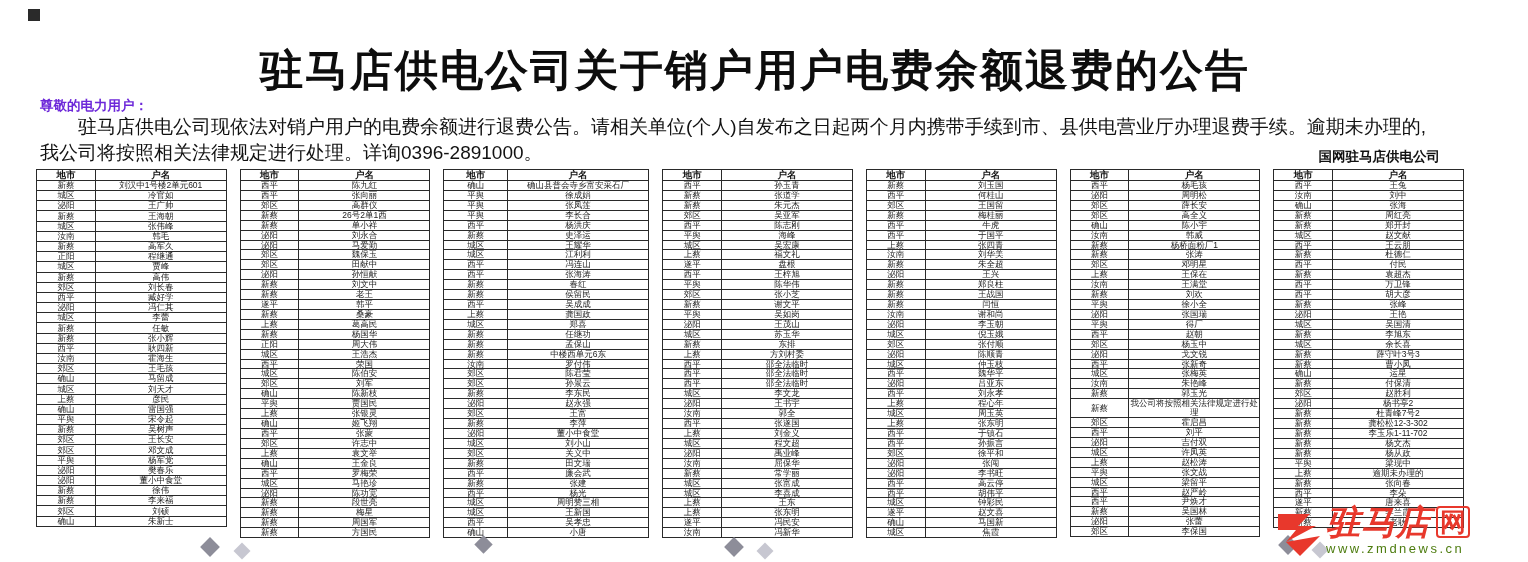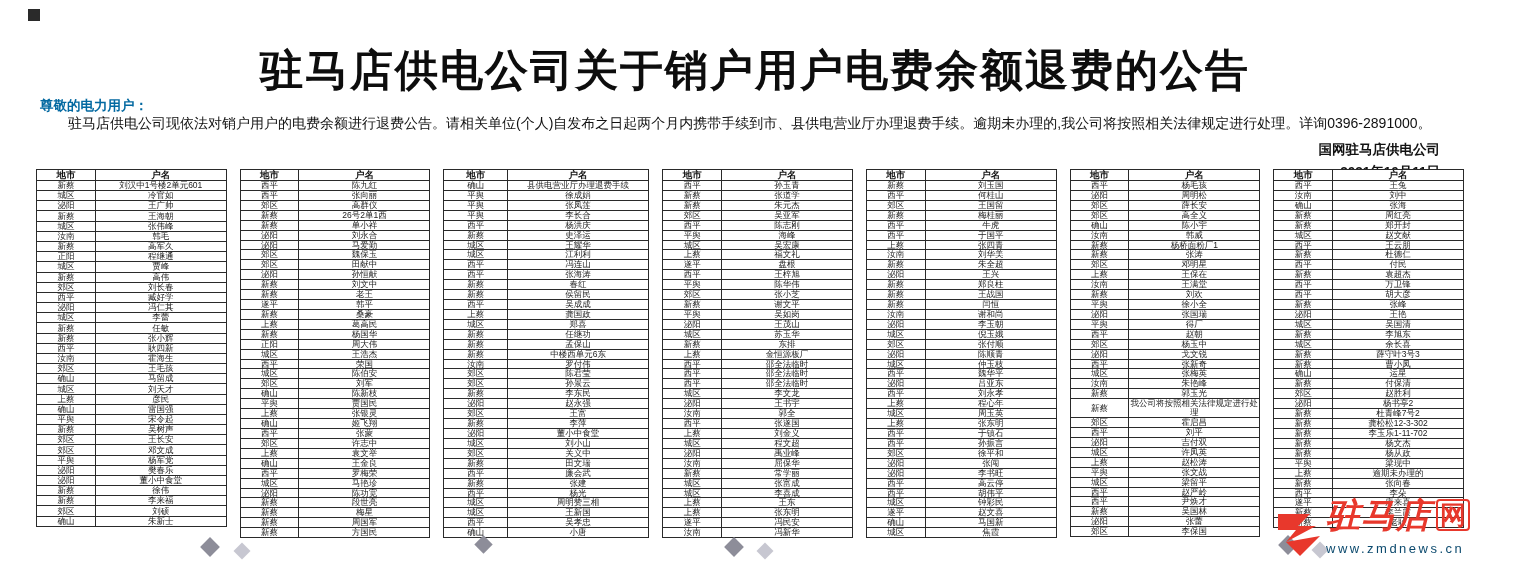--- a/index.html
+++ b/index.html
@@ -6,26 +6,26 @@
   body{
     width:1528px;height:562px;position:relative;background:#ffffff;
     font-family:"Liberation Sans","DejaVu Sans",sans-serif;
     color:#1e1e1e;overflow:hidden;
   }
   .corner-mark{position:absolute;left:28px;top:9px;width:12px;height:12px;background:#2a2a2a;}
   .doc-title{
     position:absolute;left:0;top:26px;width:1510px;text-align:center;
     font-size:43px;font-weight:900;letter-spacing:2px;color:#0d0d0d;margin-top:16px;
   }
-  .salutation{position:absolute;left:40px;top:97px;font-size:13.5px;font-weight:bold;color:#0369a1;}
+  .salutation{position:absolute;left:40px;top:97px;font-size:13.5px;font-weight:bold;color:#6d28d9;}
   .body-text{
     position:absolute;left:40px;top:114px;width:1400px;
-    font-size:14px;color:#111;text-indent:2em;line-height:1.35;
+    font-size:19px;color:#111;text-indent:2em;line-height:1.35;
   }
-  .sig-block{position:absolute;right:88px;top:139px;text-align:right;font-weight:bold;font-size:13.5px;color:#111;line-height:1.6;}
+  .sig-block{position:absolute;right:88px;top:146px;text-align:right;font-weight:bold;font-size:13.5px;color:#111;line-height:1.6;}
   .tables-row{
     position:absolute;left:36px;top:169px;width:1428px;height:362px;
     display:flex;gap:13px;align-items:flex-start;
   }
   table.refund-table{
     border-collapse:collapse;flex:1;height:358px;table-layout:fixed;
     background:#fff;
   }
   table.refund-table.wide{flex:1.08;}
   .refund-table th,.refund-table td{
@@ -37,21 +37,21 @@
   .refund-table .col-city{width:31%;}
   .watermark{position:absolute;right:58px;bottom:6px;display:flex;align-items:flex-end;gap:4px;}
   .wm-icon{width:46px;height:44px;}
   .wm-textcol{display:flex;flex-direction:column;align-items:flex-start;}
   .wm-toprow{display:flex;align-items:center;gap:5px;}
   .wm-name{font-size:34px;font-weight:900;color:#e8382c;font-style:italic;letter-spacing:1px;line-height:1;}
   .wm-net{
     font-size:26px;font-weight:900;color:#e8382c;line-height:1;
     border:2.5px solid #e8382c;border-radius:4px;padding:1px 2px;
   }
-  .wm-url{font-size:13px;color:#0c4a6e;letter-spacing:2.5px;margin-top:9px;}
+  .wm-url{font-size:13px;color:#4d7c0f;letter-spacing:2.5px;margin-top:2px;}
   .diamond{position:absolute;transform:rotate(45deg);}
   .d-dark{background:#8d8d99;}
   .d-light{background:#c7c7d1;}
 </style>
 </head>
 <body>
 
 <div class="corner-mark"></div>
 
 <div class="doc-title">驻马店供电公司关于销户用户电费余额退费的公告</div>
@@ -369,21 +369,21 @@
     <table class="refund-table wide">
       <thead>
         <tr>
           <th class="col-city">地市</th>
           <th>户名</th>
         </tr>
       </thead>
       <tbody>
         <tr>
           <td>确山</td>
-          <td>县供电营业厅办理退费手续</td>
+          <td>确山县普会寺乡富安采石厂</td>
         </tr>
         <tr>
           <td>平舆</td>
           <td>徐成娟</td>
         </tr>
         <tr>
           <td>平舆</td>
           <td>张凤莲</td>
         </tr>
         <tr>
@@ -591,21 +591,21 @@
         <tr>
           <td>城区</td>
           <td>苏玉华</td>
         </tr>
         <tr>
           <td>新蔡</td>
           <td>东排</td>
         </tr>
         <tr>
           <td>上蔡</td>
-          <td>金恒源板厂</td>
+          <td>方刘村委</td>
         </tr>
         <tr>
           <td>西平</td>
           <td>邵全法临时</td>
         </tr>
         <tr>
           <td>西平</td>
           <td>邵全法临时</td>
         </tr>
         <tr>

